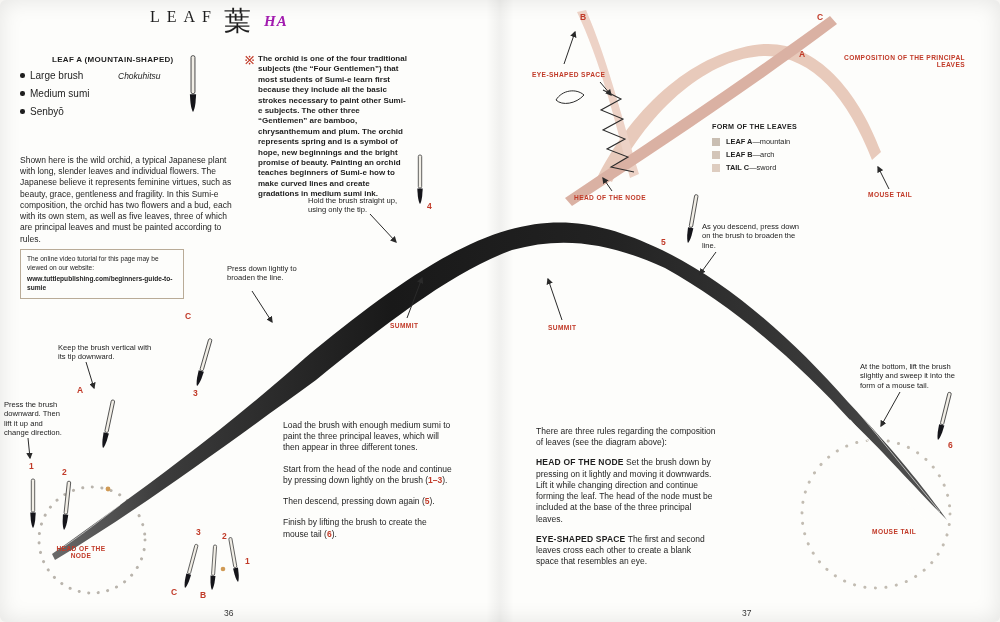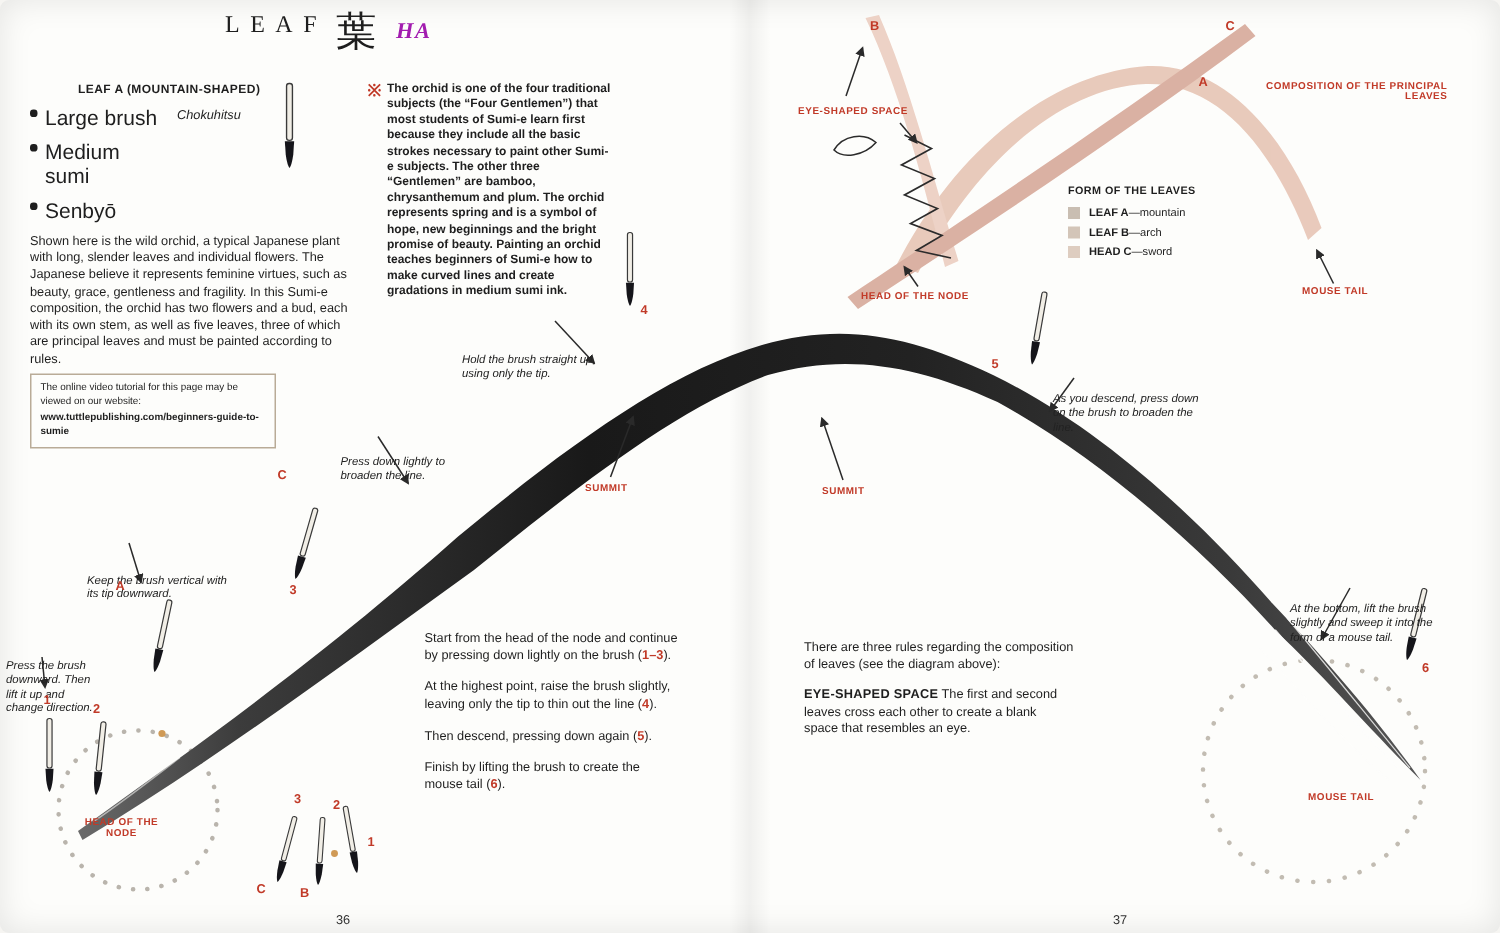--- a/index.html
+++ b/index.html
@@ -13,25 +13,25 @@
   .abs{position:absolute;}
   .art{position:absolute;left:0;top:0;z-index:1;}
   .txt{z-index:2;}
   .title-word{font-family:"Liberation Serif",serif;font-size:16px;letter-spacing:7px;font-weight:400;text-align:center;}
   .title-kanji{font-family:"DejaVu Serif",serif;font-size:27px;}
   .title-romaji{font-family:"Liberation Serif",serif;font-style:italic;font-weight:bold;
                 font-size:15px;color:#a21caf;letter-spacing:1px;}
   .h-small{font-size:8px;font-weight:bold;letter-spacing:.3px;padding-left:32px;}
   .body-txt{font-size:8.5px;line-height:1.32;}
   .note-txt{font-size:8px;line-height:1.3;font-weight:bold;}
-  .cap{font-size:7.6px;line-height:1.25;font-style:italic;color:#222;margin-top:39px;}
+  .cap{font-size:7.6px;line-height:1.25;color:#222;}
   .lbl-red{font-size:6.6px;font-weight:bold;letter-spacing:.4px;color:#c13a28;}
   .marker{font-size:8.5px;font-weight:bold;color:#c13a28;}
   .bullet-list{list-style:none;margin:0;padding:0;}
-  .bullet-list li{font-size:14px;margin-bottom:7px;position:relative;padding-left:10px;}
+  .bullet-list li{font-size:10px;margin-bottom:7px;position:relative;padding-left:10px;}
   .bullet-list li::before{content:"";position:absolute;left:0;top:3px;width:4.5px;height:4.5px;
                           border-radius:50%;background:#1e1e1e;}
   .italic{font-style:italic;}
   .video-box{border:1px solid #b9ab97;padding:5px 6px;font-size:6.6px;line-height:1.35;}
   .video-box .url{font-weight:bold;display:block;margin-top:2px;}
   .legend-head{font-size:7.2px;font-weight:bold;letter-spacing:.3px;margin-bottom:6px;}
   .legend-row{display:flex;align-items:center;margin-bottom:4px;font-size:7.4px;}
   .legend-row .sw{width:8px;height:8px;margin-right:6px;flex:0 0 auto;}
   .legend-row b{font-weight:bold;}
   .instr p{margin:0 0 10px 0;}
@@ -195,32 +195,33 @@
       <b>LEAF A</b>
       <span>—mountain</span>
     </div>
     <div class="legend-row">
       <span class="sw" style="background-color: rgb(211, 197, 184);"></span>
       <b>LEAF B</b>
       <span>—arch</span>
     </div>
     <div class="legend-row">
       <span class="sw" style="background-color: rgb(222, 205, 192);"></span>
-      <b>HEAD C</b>
+      <b>TAIL C</b>
       <span>—sword</span>
     </div>
   </div>
 
   <div class="abs txt body-txt instr" style="left:283px;top:420px;width:170px;">
+    <p><span>Load the brush with enough medium sumi to paint the three principal leaves, which will then appear in three different tones.</span><span class="red"></span><span></span></p>
     <p><span>Start from the head of the node and continue by pressing down lightly on the brush (</span><span class="red">1–3</span><span>).</span></p>
-    <p><span>At the highest point, raise the brush slightly, leaving only the tip to thin out the line (</span><span class="red">4</span><span>).</span></p>
     <p><span>Then descend, pressing down again (</span><span class="red">5</span><span>).</span></p>
     <p><span>Finish by lifting the brush to create the mouse tail (</span><span class="red">6</span><span>).</span></p>
   </div>
 
   <div class="abs txt body-txt rules" style="left:536px;top:426px;width:180px;">
     <p>There are three rules regarding the composition of leaves (see the diagram above):</p>
+    <p><b>HEAD OF THE NODE</b><span> Set the brush down by pressing on it lightly and moving it downwards. Lift it while changing direction and continue forming the leaf. The head of the node must be included at the base of the three principal leaves.</span></p>
     <p><b>EYE-SHAPED SPACE</b><span> The first and second leaves cross each other to create a blank space that resembles an eye.</span></p>
   </div>
 
   <div class="abs txt pageno" style="left:224px;top:608px;">36</div>
   <div class="abs txt pageno" style="left:742px;top:608px;">37</div>
 </div>
 
 </body></html>

